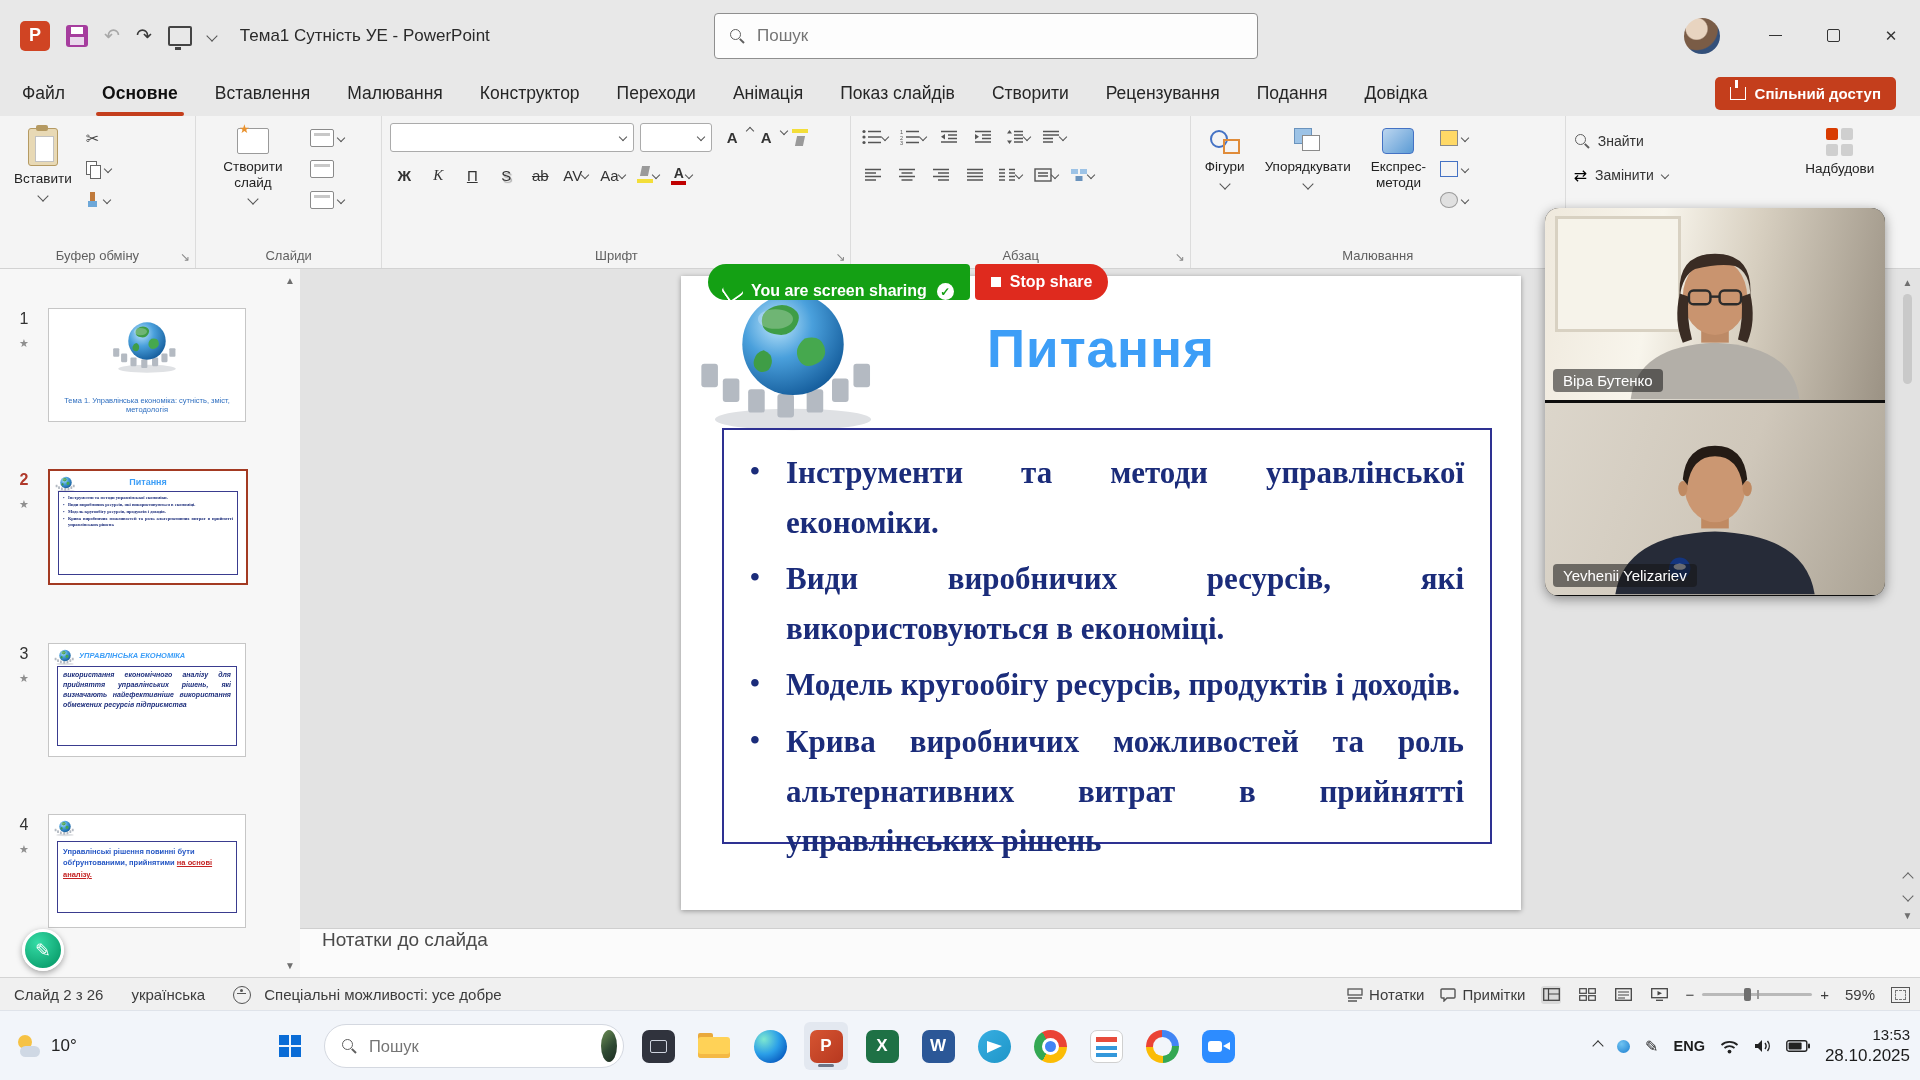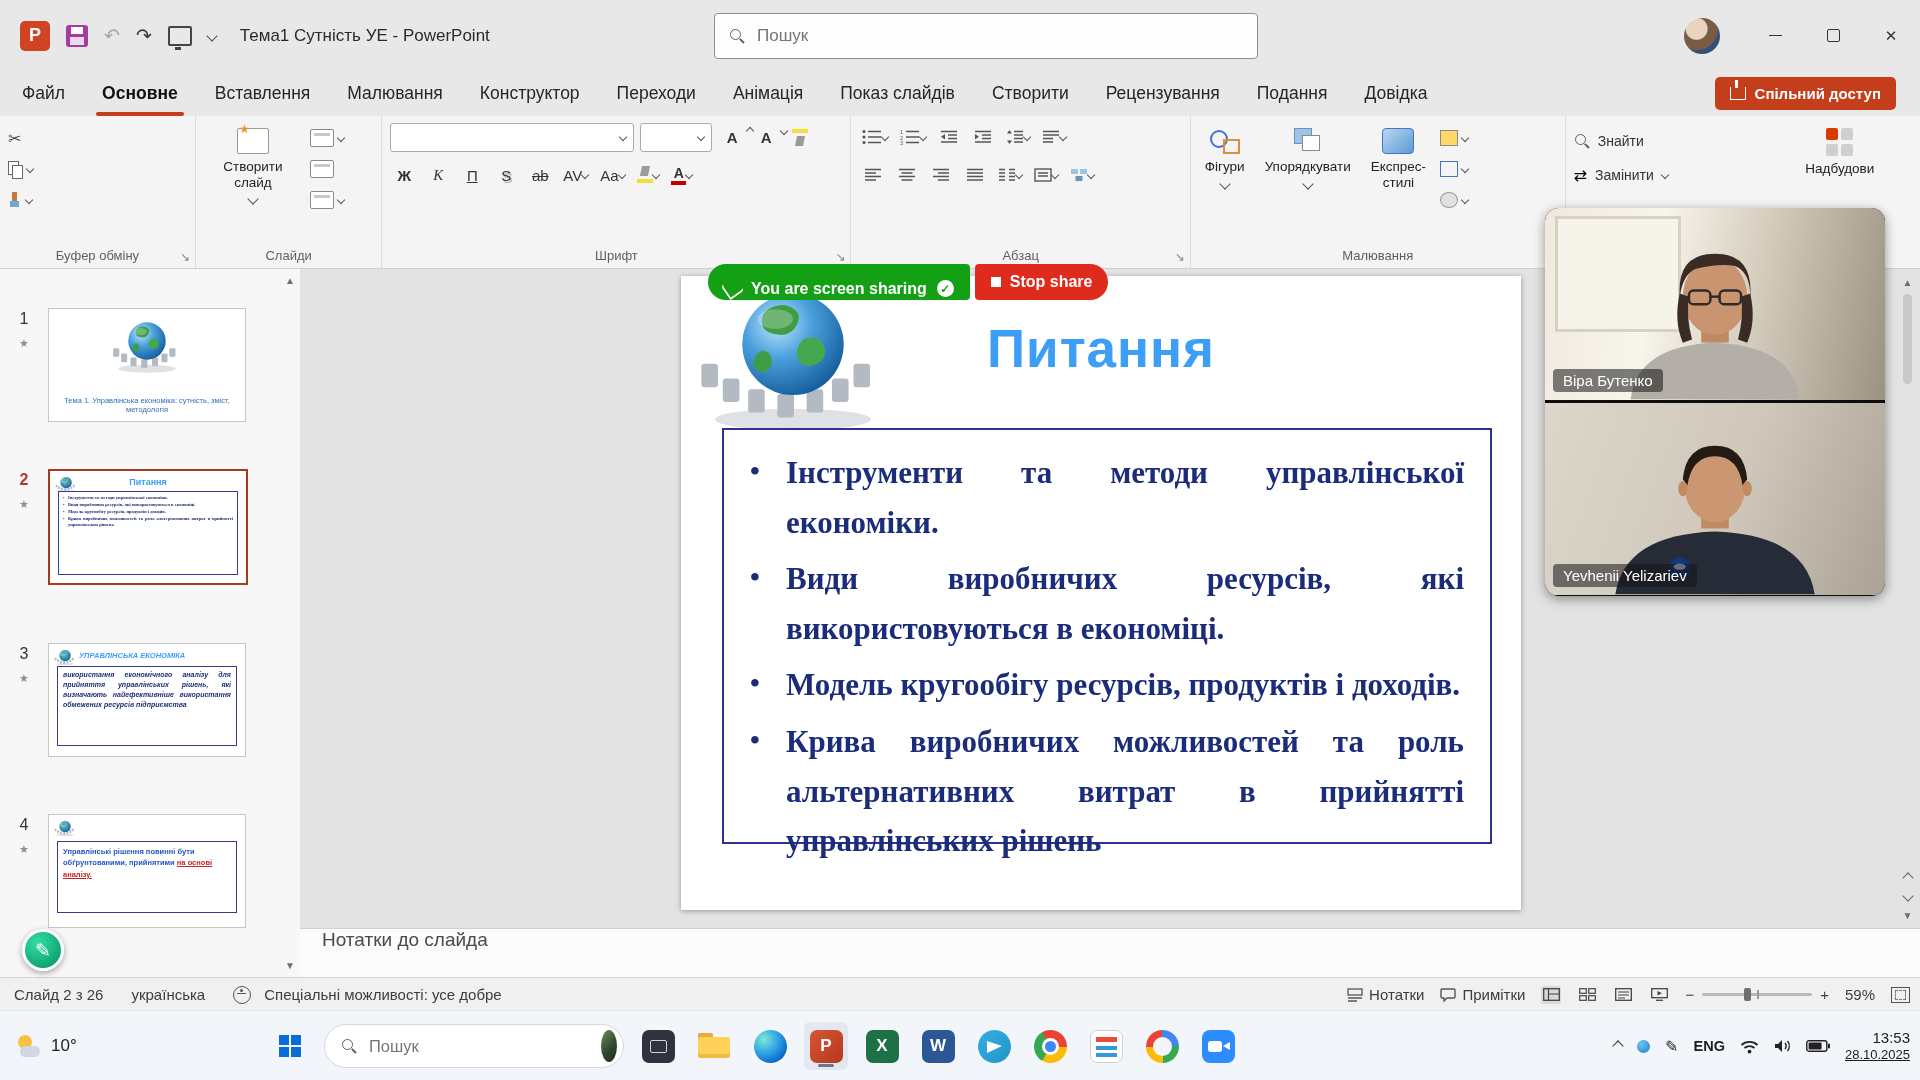--- a/index.html
+++ b/index.html
@@ -118,22 +118,22 @@
   .globe-main{position:absolute;left:14px;top:4px;width:196px;height:156px;}
   .slide-title{position:absolute;left:0;right:0;top:42px;text-align:center;font-size:53px;font-weight:800;
                letter-spacing:1px;color:#3d9ef7;}
   .slide-box{position:absolute;left:41px;top:152px;width:770px;height:416px;border:2px solid #2e3192;
              padding:18px 26px;box-sizing:border-box;}
   .brow{display:flex;margin-bottom:7px;font-family:"Liberation Serif",serif;font-weight:700;color:#1b2c7a;}
   .bmark{width:36px;flex:0 0 auto;font-size:28px;line-height:1.62;}
   .btext{flex:1;font-size:31px;line-height:1.6;text-align:justify;}
   
   .share-banner{position:absolute;left:708px;top:264px;height:36px;display:flex;gap:5px;z-index:80;}
-  .sb-green{background:#14a014;border-radius:18px 4px 4px 18px;display:flex;align-items:flex-start;gap:10px;
-            padding:16px 16px;color:#fff;font-weight:700;font-size:16px;}
+  .sb-green{background:#14a014;border-radius:18px 4px 4px 18px;display:flex;align-items:flex-end;gap:10px;
+            padding:0 16px;color:#fff;font-weight:700;font-size:16px;}
   .phone-ic{width:15px;height:15px;border:2px solid #fff;border-radius:4px 1px 4px 1px;transform:rotate(-35deg);border-top:none;border-right:none;}
   .shield-ic{width:17px;height:17px;border-radius:50%;background:#fff;color:#14a014;font-size:12px;font-weight:700;
              display:flex;align-items:center;justify-content:center;}
   .sb-red{background:#df2a1e;border-radius:4px 18px 18px 4px;display:flex;align-items:center;gap:9px;
           padding:0 16px;color:#fff;font-weight:700;font-size:16px;}
   .stop-ic{width:10px;height:10px;background:#fff;}
   
   .t1-cap{position:absolute;left:6px;right:6px;bottom:6px;text-align:center;color:#2f6fc0;font-size:7.5px;line-height:1.3;}
   .t1-globe{position:absolute;left:50%;top:8px;transform:translateX(-50%);width:72px;height:58px;}
   .t-globe-sm{position:absolute;left:5px;top:4px;width:22px;height:18px;}
@@ -221,21 +221,21 @@
   .ic-google{background:conic-gradient(#4285f4 0 90deg,#34a853 0 180deg,#fbbc05 0 270deg,#ea4335 0 360deg);position:relative;}
   .ic-google::after{content:"";position:absolute;left:7px;top:7px;width:19px;height:19px;border-radius:50%;background:#f2f5fa;}
   .ic-zoom{background:#2d8cff;position:relative;border-radius:8px;}
   .ic-zoom::before{content:"";position:absolute;left:6px;top:11px;width:14px;height:11px;background:#fff;border-radius:3px;}
   .ic-zoom::after{content:"";position:absolute;left:21px;top:12px;width:0;height:0;border-right:7px solid #fff;
                   border-top:4px solid transparent;border-bottom:4px solid transparent;}
   .tray{position:absolute;right:10px;top:0;height:70px;display:flex;align-items:center;gap:15px;color:#1c1c1c;}
   .tray .cv{border-color:#333;}
   .blue-dot{width:13px;height:13px;border-radius:50%;background:radial-gradient(circle at 35% 30%,#6fc3f2,#1d7fd0);}
   .clock{display:flex;flex-direction:column;align-items:flex-end;line-height:1.25;}
-  .clock .t{font-size:15px;} .clock .d{font-size:13px;text-decoration:underline;}
+  .clock .t{font-size:15px;} .clock .d{font-size:17px;}
   .lang{font-size:14.5px;font-weight:600;}
   svg text{font-family:"Liberation Sans",sans-serif;}
 </style>
 </head>
 <body>
 
 <div class="screen">
 
   <svg width="0" height="0" style="position:absolute" aria-hidden="true">
     <defs>
@@ -308,20 +308,25 @@
     <div class="share-btn">
       <span class="share-ic"></span>
       <span>Спільний доступ</span>
     </div>
   </div>
 
   <div class="ribbon">
 
     <div class="rgroup" style="width:186px">
       <div class="gbody">
+        <div class="bigbtn">
+          <div class="clip-ic"></div>
+          <span>Вставити</span>
+          <span class="cv"></span>
+        </div>
         <div class="mini3">
           <div class="minib">
               <span>✂</span>
             </div>
           <div class="minib">
               <span class="copy-ic"></span>
               <span class="cv s"></span>
             </div>
           <div class="minib">
               <span class="paint-ic"></span>
@@ -513,21 +518,21 @@
           <span class="cv"></span>
         </div>
         <div class="bigbtn">
           <div class="arr-ic"></div>
           <span>Упорядкувати</span>
           <span class="cv"></span>
         </div>
         <div class="bigbtn">
           <div class="qs-ic"></div>
           <span><span>Експрес-</span><br>
-          <span>стилі</span></span>
+          <span>методи</span></span>
         </div>
         <div class="mini3">
           <div class="minib">
               <span class="sw-ic" style="background:#ffd966"></span>
               <span class="cv s"></span>
             </div>
           <div class="minib">
               <span class="sw-ic" style="border-color:#4472c4"></span>
               <span class="cv s"></span>
             </div>

